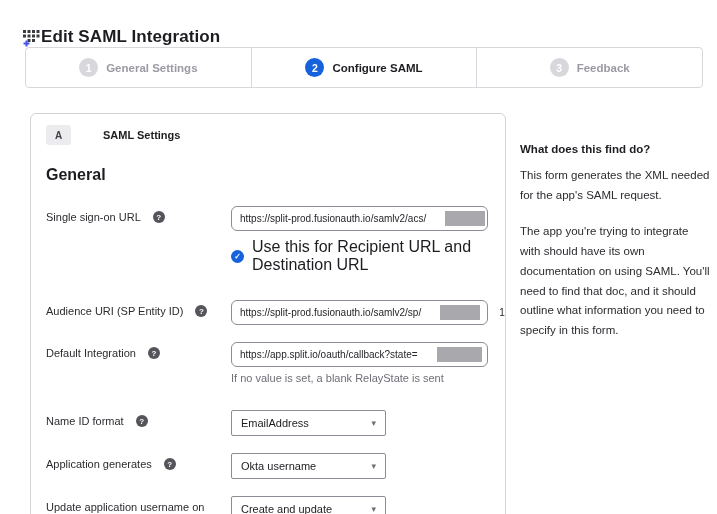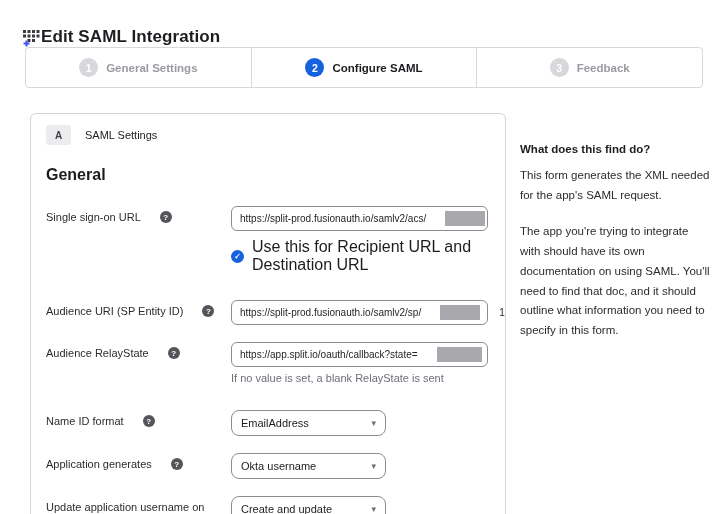--- a/index.html
+++ b/index.html
@@ -91,35 +91,35 @@
     width: 25px; height: 20px;
     background: #ececef;
     border-radius: 3px;
     display: inline-flex;
     align-items: center;
     justify-content: center;
     font-size: 10px;
     font-weight: 700;
     color: #40404a;
   }
-  .section-title { font-size: 11px; font-weight: 400; color: #1d1d21; }
+  .section-title { font-size: 11px; font-weight: 700; color: #1d1d21; margin-left: 18px; }
 
   .panel-body { padding: 0 17px 0 15px; }
   .group-heading { font-size: 16px; font-weight: 700; margin: 21px 0 22px 0; }
 
   .field-row { display: flex; align-items: flex-start; }
   .field-label {
     width: 185px;
     flex: 0 0 185px;
     font-size: 11px;
     color: #2c2c30;
     padding-top: 5px;
     display: flex;
     align-items: center;
-    gap: 19px;
+    gap: 12px;
   }
   .help-icon {
     width: 12px; height: 12px;
     border-radius: 50%;
     background: #54545b;
     color: #fff;
     font-size: 8px;
     font-weight: 700;
     display: inline-flex;
     align-items: center;
@@ -172,21 +172,21 @@
     flex: 0 0 13px;
   }
   .check-label { font-size: 16px; color: #1d1d21; }
 
   .hint { font-size: 11px; color: #6e6e78; margin-top: 5px; }
 
   .select {
     width: 155px;
     height: 26px;
     border: 1px solid #8c8c96;
-    border-radius: 8px;
+    border-radius: 2px;
     background: #fff;
     display: flex;
     align-items: center;
     justify-content: space-between;
     padding: 0 9px 0 9px;
     font-size: 11px;
     color: #1d1d21;
     cursor: pointer;
   }
   .select-arrow { font-size: 9px; color: #6e6e73; }
@@ -292,21 +292,21 @@
           <div class="text-input">
             <span>https://split-prod.fusionauth.io/samlv2/sp/</span>
             <span class="redact"></span>
             <span class="redact-suffix">1</span>
           </div>
         </div>
       </div>
 
       <div class="field-row row-gap-lg">
         <div class="field-label">
-          <span>Audience RelayState</span>
+          <span>Default Integration</span>
           <span class="help-icon">?</span>
         </div>
         <div class="field-control">
           <div class="text-input">
             <span>https://app.split.io/oauth/callback?state=</span>
             <span class="redact"></span>
           </div>
           <div class="hint">If no value is set, a blank RelayState is sent</div>
         </div>
       </div>

